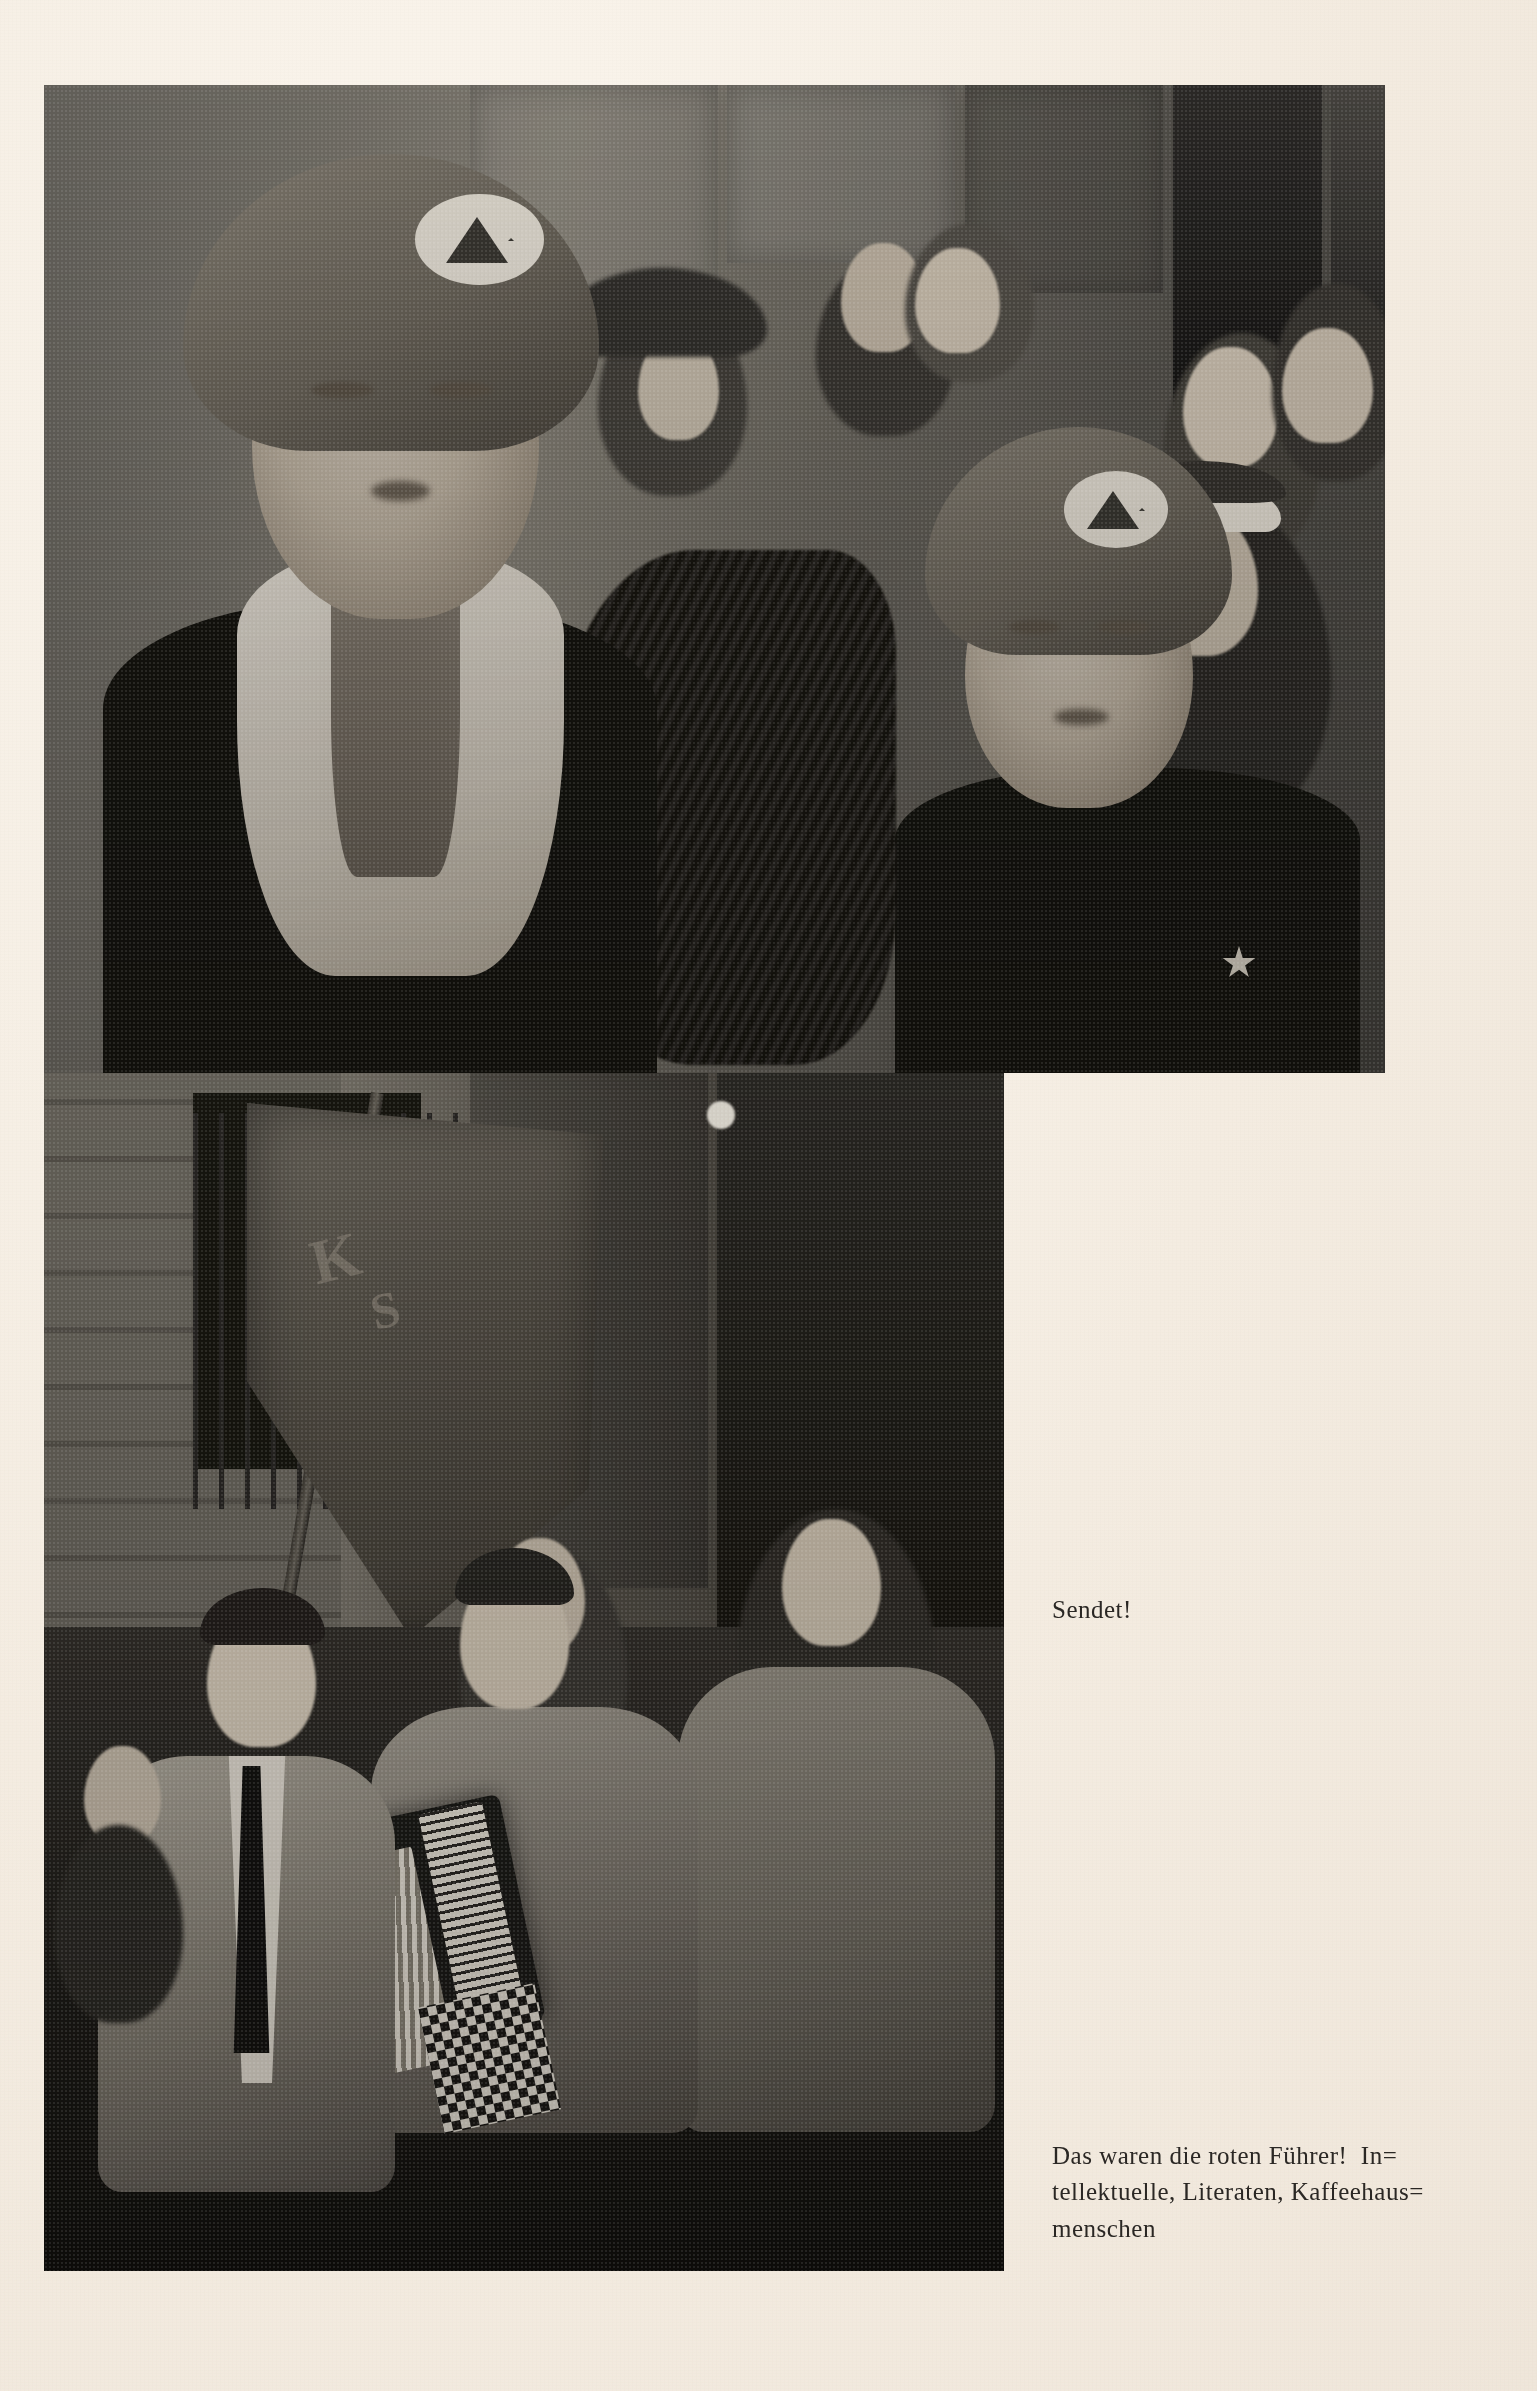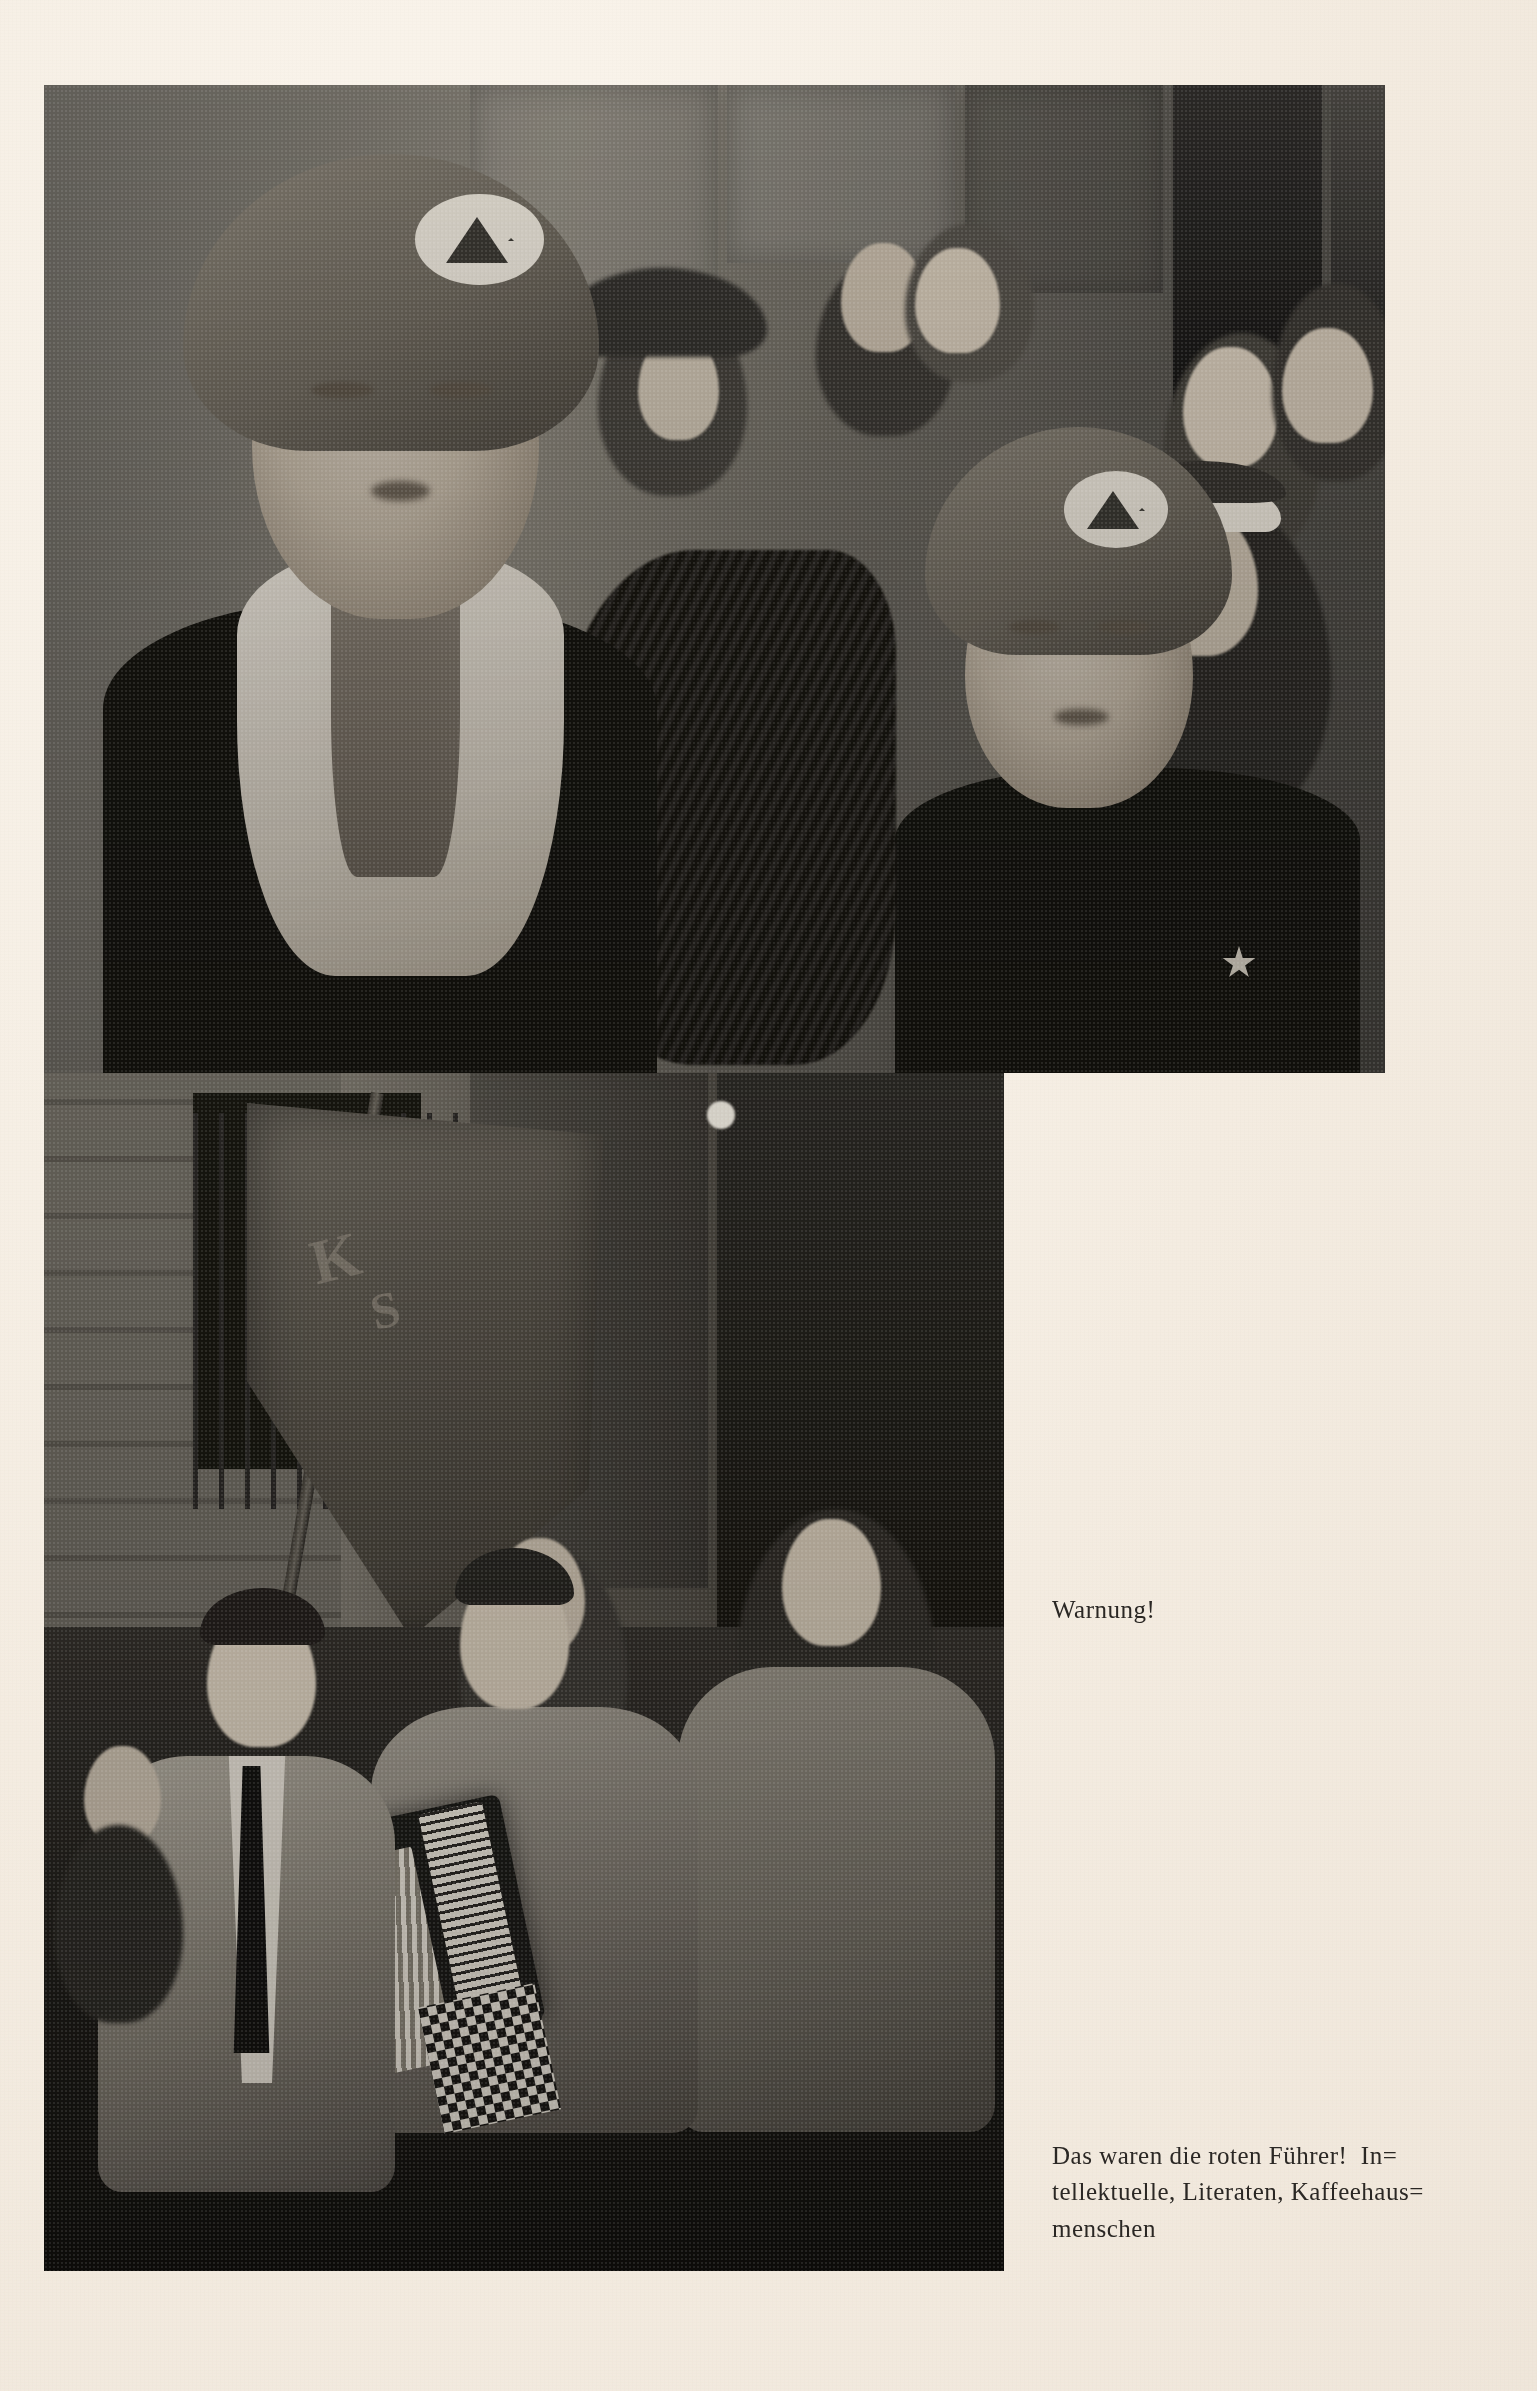--- a/index.html
+++ b/index.html
@@ -377,21 +377,21 @@
     <div style="position:absolute;left:156px;top:515px;width:125px;height:57px;background:#231f1c;border-radius:50% 50% 15% 15%/80% 80% 20% 20%;"></div>
 
     <div class="face-blob" style="left:40px;top:673px;width:77px;height:99px;background:#cec2b0;"></div>
     <div class="crowd-blob" style="left:10px;top:752px;width:129px;height:198px;background:#2c2a25;"></div>
 
     <div class="tone"></div>
     <div class="halftone"></div>
   </div>
 
 
-  <div class="caption" id="caption-kommune">Warnung!</div>
+  <div class="caption" id="caption-kommune">Sendet!</div>
 
   <div class="caption" id="caption-leaders">
     <span class="cap-line">Das waren die roten Führer!  In=</span>
     <span class="cap-line">tellektuelle, Literaten, Kaffeehaus=</span>
     <span class="cap-line">menschen</span>
   </div>
 
   <div id="grain"></div>
 </div>
 

